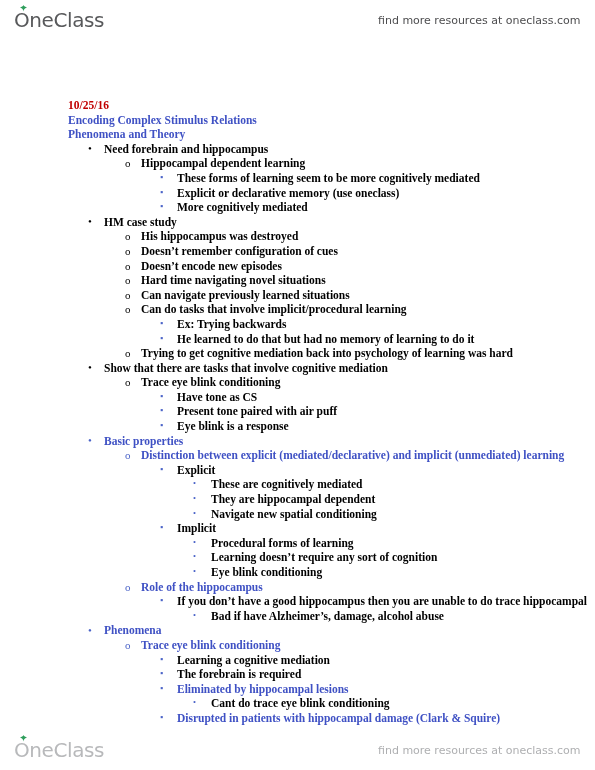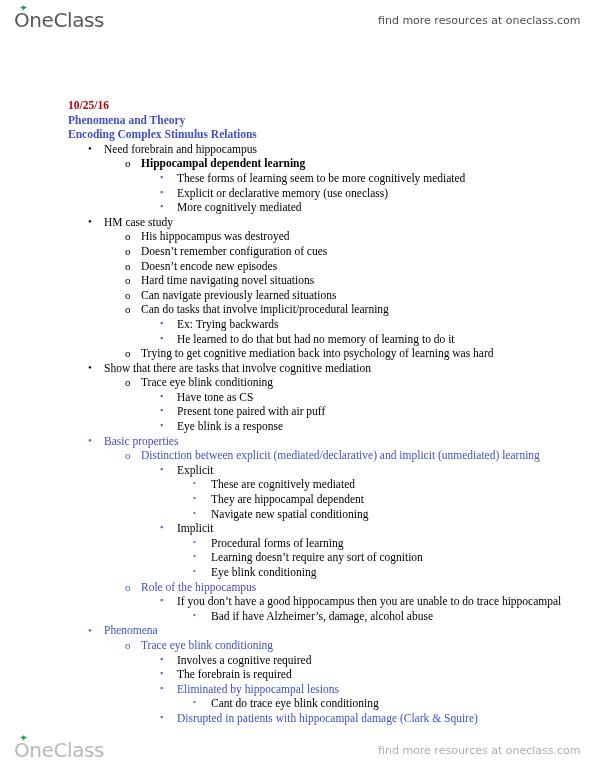--- a/index.html
+++ b/index.html
@@ -98,20 +98,21 @@
     padding-left: 0;
   }
   li.item > .bullet {
     position: absolute;
     display: inline-block;
     text-align: left;
     font-family: "Liberation Serif", serif;
   }
   li.item > .txt {
     display: block;
+    font-weight: bold;
   }
 
   
   .l1 { margin-left: 104px; }
   .l1 > .bullet { left: -16px; top: -0.5px; font-size: 11px; }
   .l2 { margin-left: 141px; }
   .l2 > .bullet { left: -16px; top: 0px; font-size: 11px; }
   .l3 { margin-left: 177px; }
   .l3 > .bullet { left: -17px; top: -1px; font-size: 8.5px; }
   .l4 { margin-left: 211px; }
@@ -131,22 +132,22 @@
         <path d="M9 13 C9 8, 5 6, 2 5 C5 3, 8 3, 9 0 C10 3, 13 3, 16 5 C13 6, 9 8, 9 13 Z" fill="#2e9e5b"></path>
       </svg>
       <span class="logo-text">OneClass</span>
     </span>
   </div>
   <div class="tagline">find more resources at oneclass.com</div>
 </div>
 
 <div class="note">
   <div class="hdr-line hdr-date">10/25/16</div>
+  <div class="hdr-line hdr-title">Encoding Complex Stimulus Relations</div>
   <div class="hdr-line hdr-title">Phenomena and Theory</div>
-  <div class="hdr-line hdr-title">Encoding Complex Stimulus Relations</div>
   <ul class="lv" id="outline-root">
       <li class="item l1">
         <span class="bullet">•</span>
         <span class="txt">Need forebrain and hippocampus</span>
       </li>
       <li class="item l2">
         <span class="bullet">o</span>
         <span class="txt bold">Hippocampal dependent learning</span>
       </li>
       <li class="item l3">
@@ -276,21 +277,21 @@
       <li class="item l1">
         <span class="bullet blue">•</span>
         <span class="txt blue">Phenomena</span>
       </li>
       <li class="item l2">
         <span class="bullet blue">o</span>
         <span class="txt blue">Trace eye blink conditioning</span>
       </li>
       <li class="item l3">
         <span class="bullet blue">▪</span>
-        <span class="txt">Involves a cognitive required</span>
+        <span class="txt">Learning a cognitive mediation</span>
       </li>
       <li class="item l3">
         <span class="bullet blue">▪</span>
         <span class="txt">The forebrain is required</span>
       </li>
       <li class="item l3">
         <span class="bullet blue">▪</span>
         <span class="txt blue">Eliminated by hippocampal lesions</span>
       </li>
       <li class="item l4">

